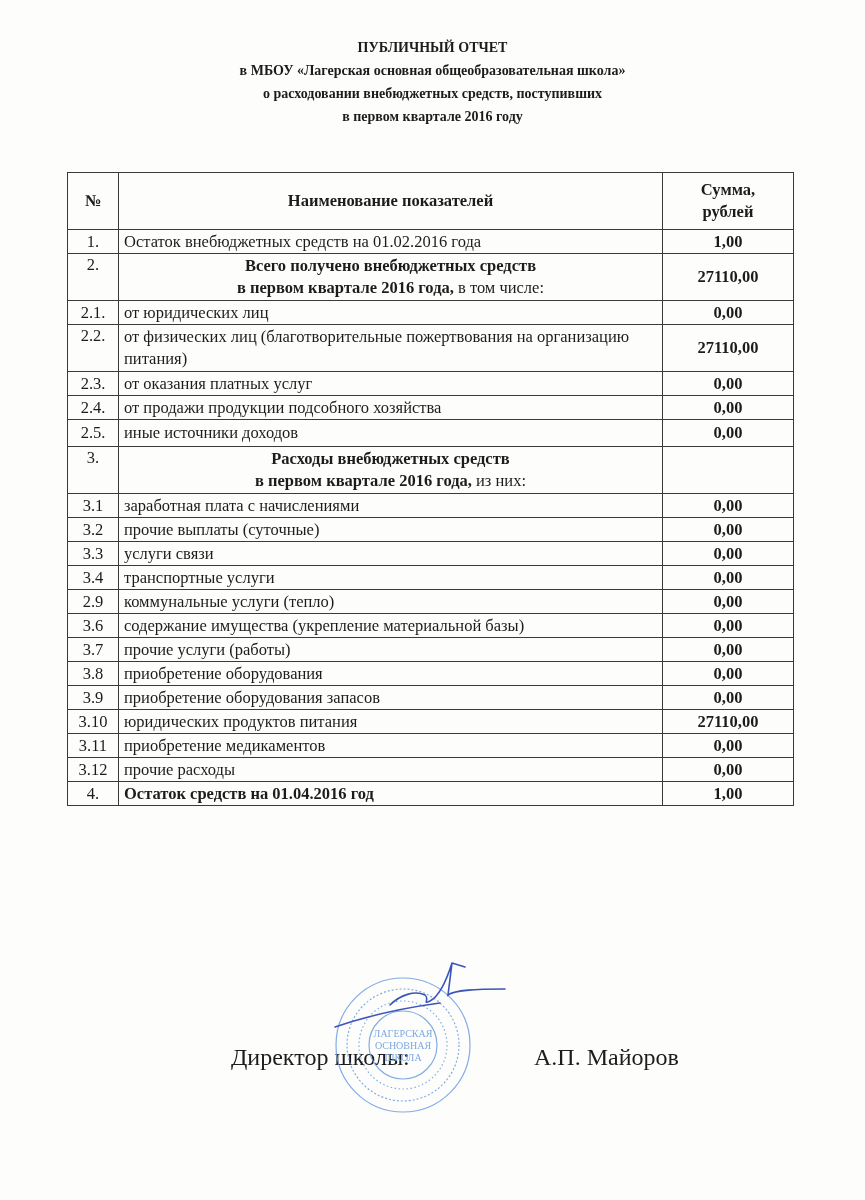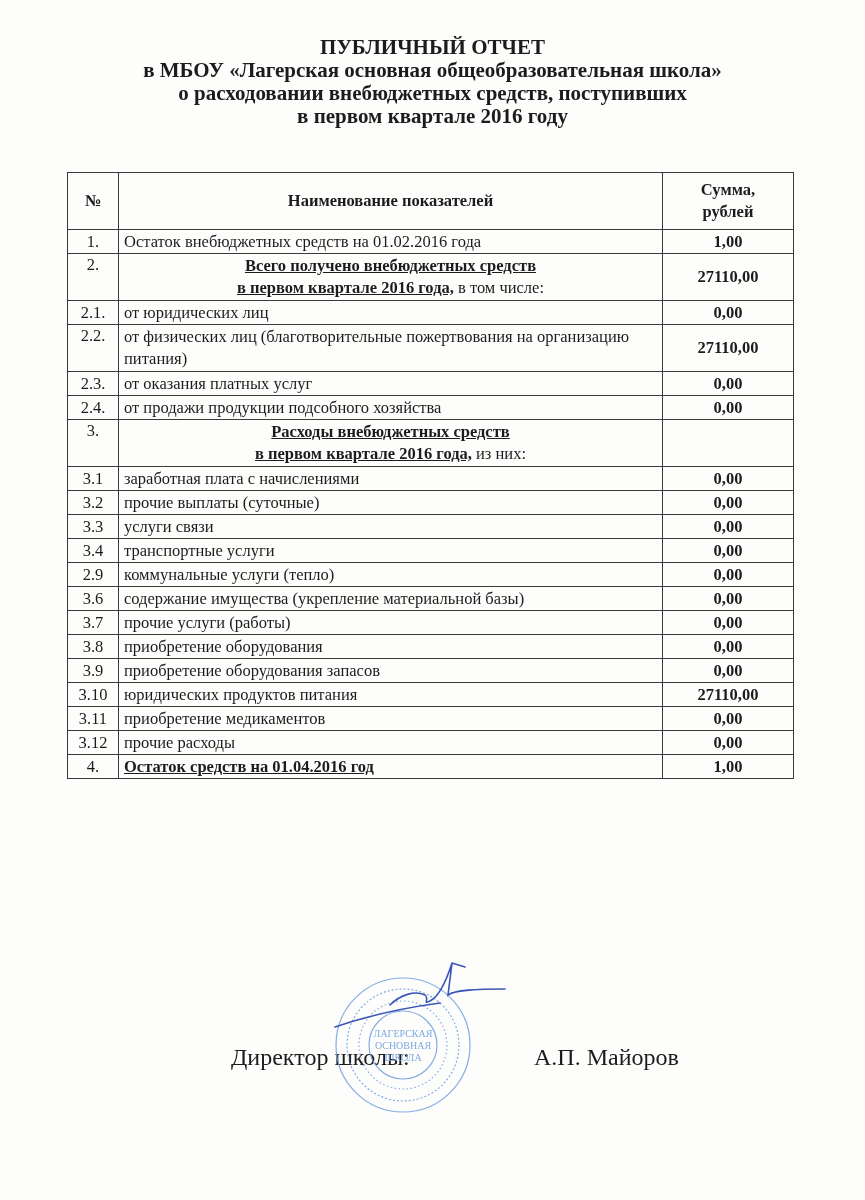--- a/index.html
+++ b/index.html
@@ -1,38 +1,38 @@
 <!DOCTYPE html>
 <html><head>
 <meta charset="utf-8">
 <style>
   html, body { margin:0; padding:0; }
   body {
     width:865px; height:1200px; background:#fdfdfc; position:relative;
     font-family:"Liberation Serif", serif; color:#1c1c1c; overflow:hidden;
   }
   .title-block { position:absolute; left:0; top:36px; width:865px; text-align:center; }
-  .title-block div { font-weight:bold; font-size:21px; line-height:23px; }
+  .title-block div { font-weight:bold; font-size:14px; line-height:23px; }
   table.report {
     position:absolute; left:67px; top:172px; width:726px;
     border-collapse:collapse; table-layout:fixed;
   }
   table.report td, table.report th {
     border:1.5px solid #3a3a3a; font-size:16.5px; line-height:22px;
     padding:0 5px; vertical-align:middle;
   }
   col.c-num { width:51px; } col.c-name { width:544px; } col.c-sum { width:131px; }
   th { font-weight:bold; text-align:center; }
   tr.hdr th { height:56px; }
   tr.r td { height:23px; }
   tr.r2 td { height:46px; }
   td.num { text-align:center; padding:0 2px; }
   td.sum { text-align:center; font-weight:bold; }
   td.center { text-align:center; }
-  .b { font-weight:bold;text-decoration:underline; }
+  .b { font-weight:bold; }
   .sig { position:absolute; top:1044px; font-size:24px; }
   .stamp { position:absolute; left:333px; top:975px; width:140px; height:140px; }
   .signature { position:absolute; left:330px; top:955px; width:200px; height:80px; }
 </style>
 </head>
 <body>
 
 <div class="title-block">
   <div>ПУБЛИЧНЫЙ ОТЧЕТ</div>
   <div>в МБОУ «Лагерская основная общеобразовательная школа»</div>
@@ -73,20 +73,25 @@
     <td class="sum">27110,00</td>
   </tr>
   <tr class="r">
     <td class="num">2.3.</td>
     <td>от оказания платных услуг</td>
     <td class="sum">0,00</td>
   </tr>
   <tr class="r">
     <td class="num">2.4.</td>
     <td>от продажи продукции подсобного хозяйства</td>
+    <td class="sum">0,00</td>
+  </tr>
+  <tr class="r" style="height:27px">
+    <td class="num">2.5.</td>
+    <td>иные источники доходов</td>
     <td class="sum">0,00</td>
   </tr>
   <tr class="r2">
     <td class="num" style="vertical-align:top">3.</td>
     <td class="center"><span class="b">Расходы внебюджетных средств</span><br><span class="b">в первом квартале 2016 года,</span><span> из них:</span></td>
     <td class="sum"></td>
   </tr>
   <tr class="r">
         <td class="num">3.1</td>
         <td>заработная плата с начислениями</td>

